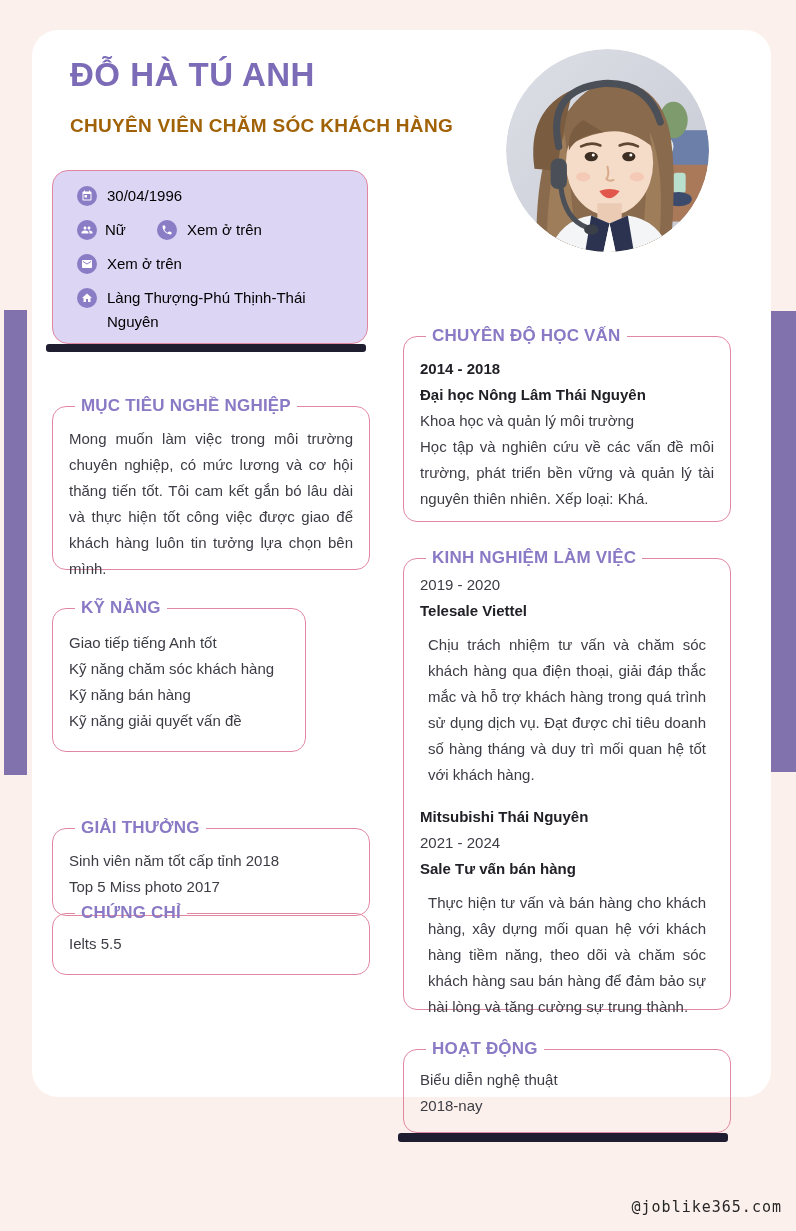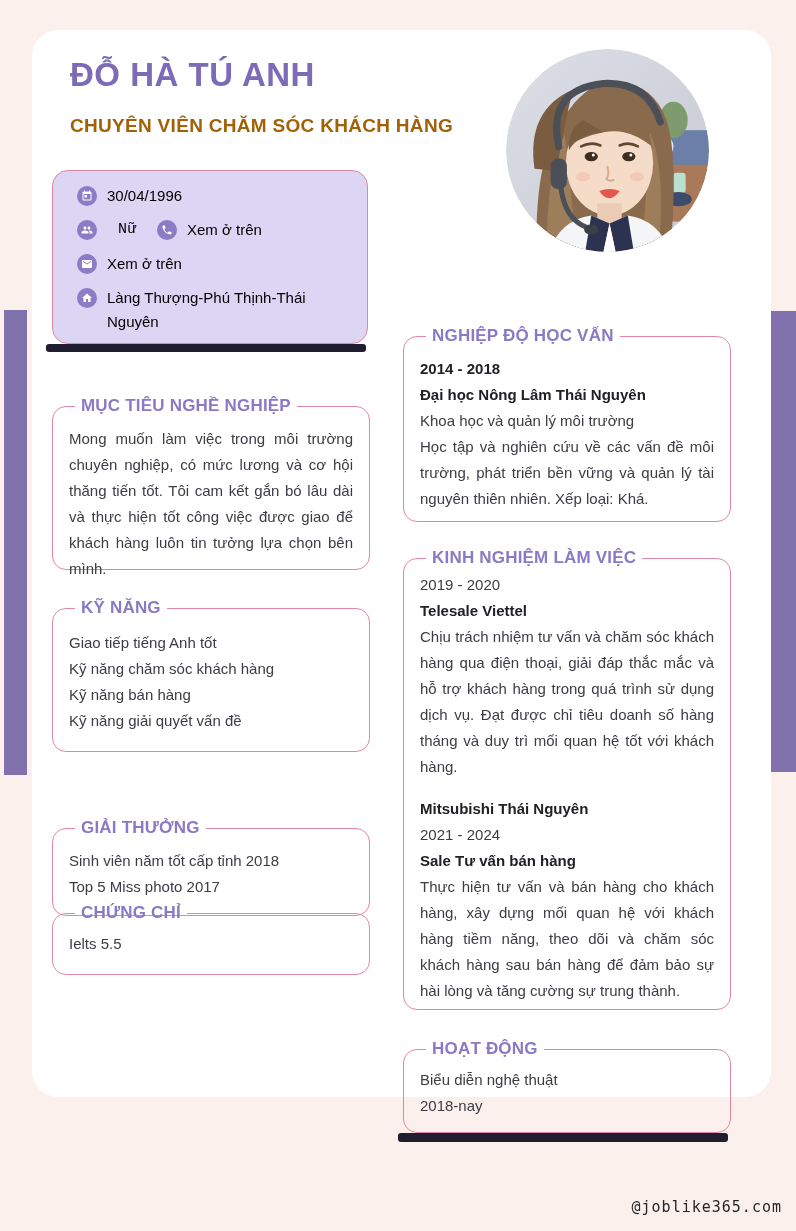--- a/index.html
+++ b/index.html
@@ -18,34 +18,34 @@
   .contact{position:absolute;left:52px;top:170px;width:316px;height:174px;box-sizing:border-box;
            background:#dcd6f4;border:1.6px solid #e287a2;border-radius:16px;
            padding:13px 14px 10px 24px;display:flex;flex-direction:column;gap:10px;}
   .contact::after{content:"";position:absolute;left:-7px;right:1px;bottom:-9px;height:8px;
            background:#1f1d30;border-radius:3px;}
   .c-row{display:flex;align-items:flex-start;gap:10px;font-size:15px;color:#000000;line-height:24px;}
   .c-ico{flex:0 0 20px;width:20px;height:20px;border-radius:50%;background:#8a7cc5;
          display:flex;align-items:center;justify-content:center;margin-top:2px;}
   .c-ico svg{width:12px;height:12px;fill:#ffffff;}
   .c-pair{display:flex;gap:10px;align-items:flex-start;}
-  .c-gender{width:70px;display:flex;gap:21px;font-family:Liberation Mono, monospace;}
+  .c-gender{width:70px;display:flex;gap:8px;}
 
   fieldset.box{position:absolute;box-sizing:border-box;margin:0;border:1.6px solid #e287a2;border-radius:14px;
            padding:4px 16px 10px 16px;background:transparent;}
   fieldset.box legend{padding:0 6px;margin-left:6px;font-size:17px;font-weight:bold;color:#8a79c4;letter-spacing:.2px;}
   .box p{margin:6px 0 0 0;font-size:15px;line-height:26px;color:#3c3c45;text-align:justify;}
   .line{font-size:15px;line-height:26px;color:#3c3c45;}
   .b{font-weight:bold;color:#202027;}
   .job{margin-top:0;}
   .job + .job{margin-top:16px;}
-  .job p{margin:0;}
+  .job p{margin:8px;}
 
   .objective{left:52px;top:396px;width:318px;height:174px;}
-  .skills{left:52px;top:598px;width:318px;height:154px;}
+  .skills{left:52px;top:598px;width:254px;height:154px;}
   .skills .line:first-of-type{margin-top:8px;}
   .awards{left:52px;top:818px;width:318px;height:98px;}
   .awards .line:first-of-type{margin-top:6px;}
   .certs{left:52px;top:903px;width:318px;height:72px;}
   .certs .line:first-of-type{margin-top:4px;}
 
   .education{left:403px;top:326px;width:328px;height:196px;}
   .education .line:first-of-type{margin-top:6px;}
   .experience{left:403px;top:548px;width:328px;height:462px;padding-top:8px;}
   .activities{left:403px;top:1039px;width:328px;height:94px;}
@@ -180,21 +180,21 @@
     <div class="line">Sinh viên năm tốt cấp tỉnh 2018</div>
     <div class="line">Top 5 Miss photo 2017</div>
   </fieldset>
 
   <fieldset class="box certs">
     <legend>CHỨNG CHỈ</legend>
     <div class="line">Ielts 5.5</div>
   </fieldset>
 
   <fieldset class="box education">
-    <legend>NGHIỆP ĐỘ HỌC VẤN</legend>
+    <legend>CHUYÊN ĐỘ HỌC VẤN</legend>
     <div class="line b">2014 - 2018</div>
     <div class="line b">Đại học Nông Lâm Thái Nguyên</div>
     <div class="line">Khoa học và quản lý môi trường</div>
     <p style="margin-top:0;">Học tập và nghiên cứu về các vấn đề môi trường, phát triển bền vững và quản lý tài nguyên thiên nhiên. Xếp loại: Khá.</p>
   </fieldset>
 
   <fieldset class="box experience">
     <legend>KINH NGHIỆM LÀM VIỆC</legend>
     <div class="job">
       <div class="line">2019 - 2020</div>

